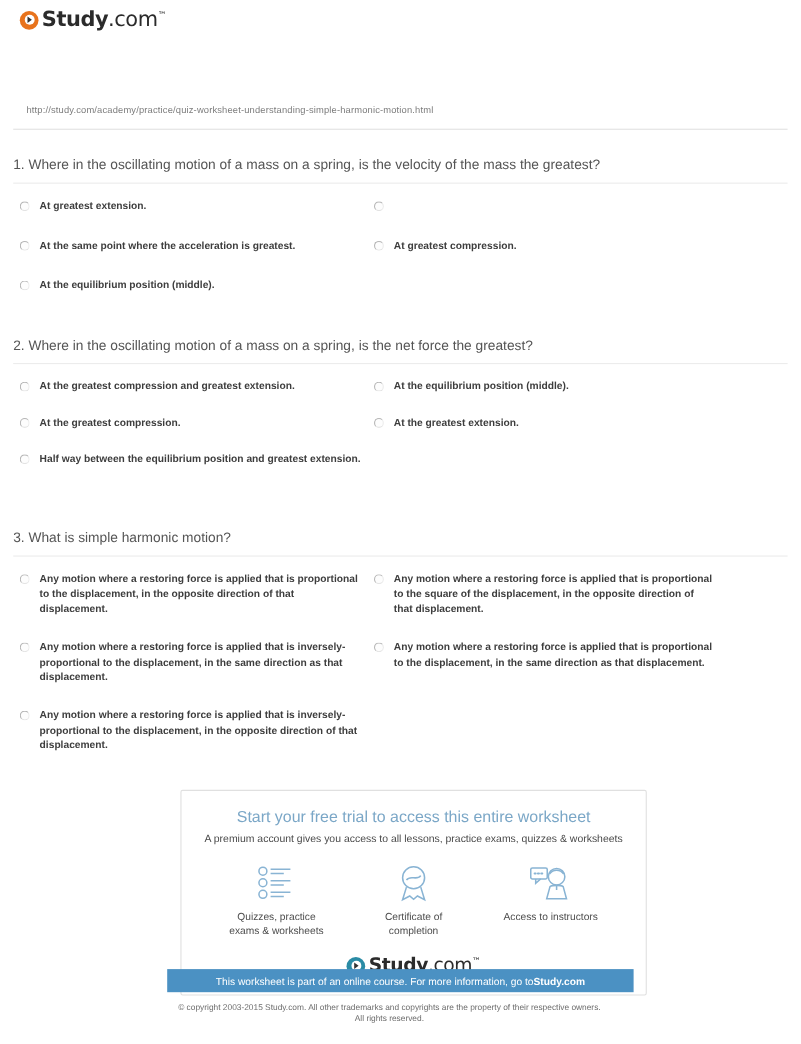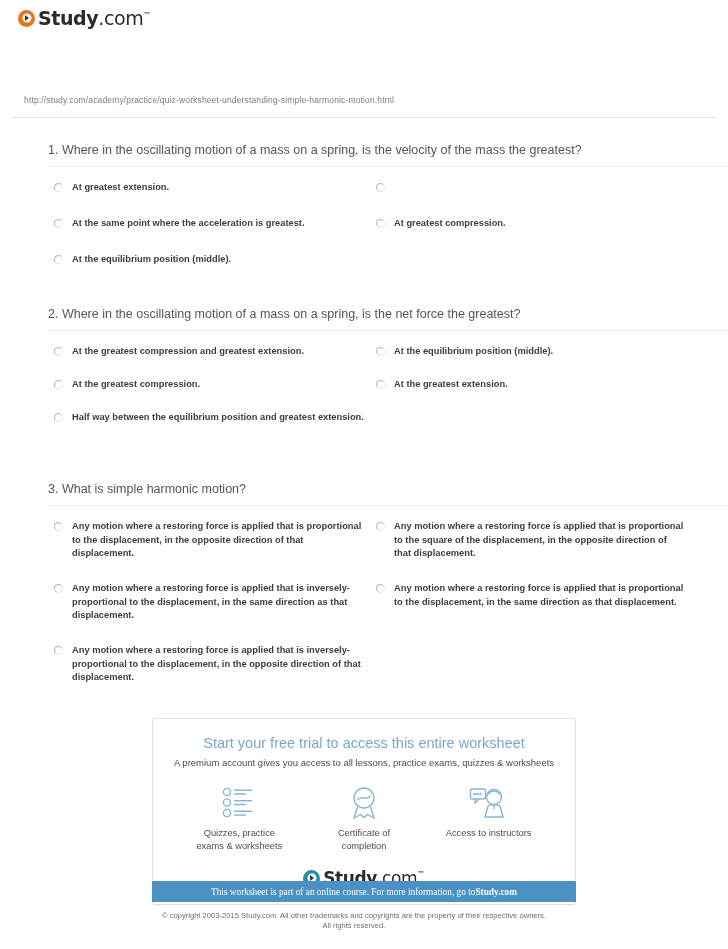--- a/index.html
+++ b/index.html
@@ -48,21 +48,21 @@
   }
   .url {
     position:absolute; left:14px; top:95px;
     font-size:8.5px; color:#7c7c7c; letter-spacing:0.15px;
     font-family:"Liberation Sans", sans-serif;
     padding-left:10px;
   }
   .hr-top { position:absolute; left:12px; top:117px; width:704px; height:1px; background:#e2e2e2; }
 
   
-  .question-block { position:absolute; left:0; width:604px;margin-left:36px; }
+  .question-block { position:absolute; left:0; width:604px; }
   .q-text {
     font-size:12.5px; color:#555; padding-left:12px; margin:0 0 9px 0;
     font-family:"Liberation Sans", sans-serif; font-weight:400;
   }
   .q-rule { width:704px; margin-left:12px; height:1px; background:#ececec; }
 
   .options { position:relative; width:704px; margin-left:12px; padding-top:14px; }
   .opt {
     position:absolute; display:flex; align-items:flex-start; width:310px;
   }
@@ -72,21 +72,21 @@
     border-right-color:#e9e9e9; border-bottom-color:#e3e3e3;
     background:#fdfdfd;
   }
   .opt-label {
     font-size:9.3px; line-height:13.5px; color:#3d3d3d; font-weight:700;
     font-family:"Liberation Sans", sans-serif;
   }
 
   
   .promo {
-    position:absolute; left:152px; top:718px; width:424px;
+    position:absolute; left:164px; top:718px; width:424px;
     border:1px solid #e0e0e0; background:#fff; border-radius:2px;
     padding:16px 10px 10px 10px;
   }
   .promo-h {
     text-align:center; font-size:14.5px; color:#7ba7c7; font-weight:400;
     margin:0 0 6px 0; font-family:"Liberation Sans", sans-serif;
   }
   .promo-sub {
     text-align:center; font-size:9.5px; color:#4a4a4a; margin:0 0 16px 0;
     font-family:"Liberation Sans", sans-serif;
@@ -99,21 +99,21 @@
     font-size:9.3px; line-height:12.5px; color:#4d4d4d; margin-top:5px;
     font-family:"Liberation Sans", sans-serif;
   }
   .promo-logo { display:flex; align-items:center; justify-content:center; margin-top:16px; margin-bottom:6px; }
   .promo-logo .logo-word { font-size:17px; }
 
   .banner {
     position:absolute; left:152px; top:881px; width:424px; height:21px;
     background:#4b91c3; color:#fff; font-size:9.3px;
     display:flex; align-items:center; justify-content:center;
-    font-family:Liberation Serif, serif;
+    font-family:Liberation Sans, sans-serif;
   }
   .banner b { font-weight:700; }
 
   .copyright {
     position:absolute; left:0; top:911px; width:684px; text-align:center;
     font-size:7.6px; line-height:10px; color:#6d6d6d;
     font-family:"Liberation Sans", sans-serif;
     padding-left:24px;
   }
 </style>

